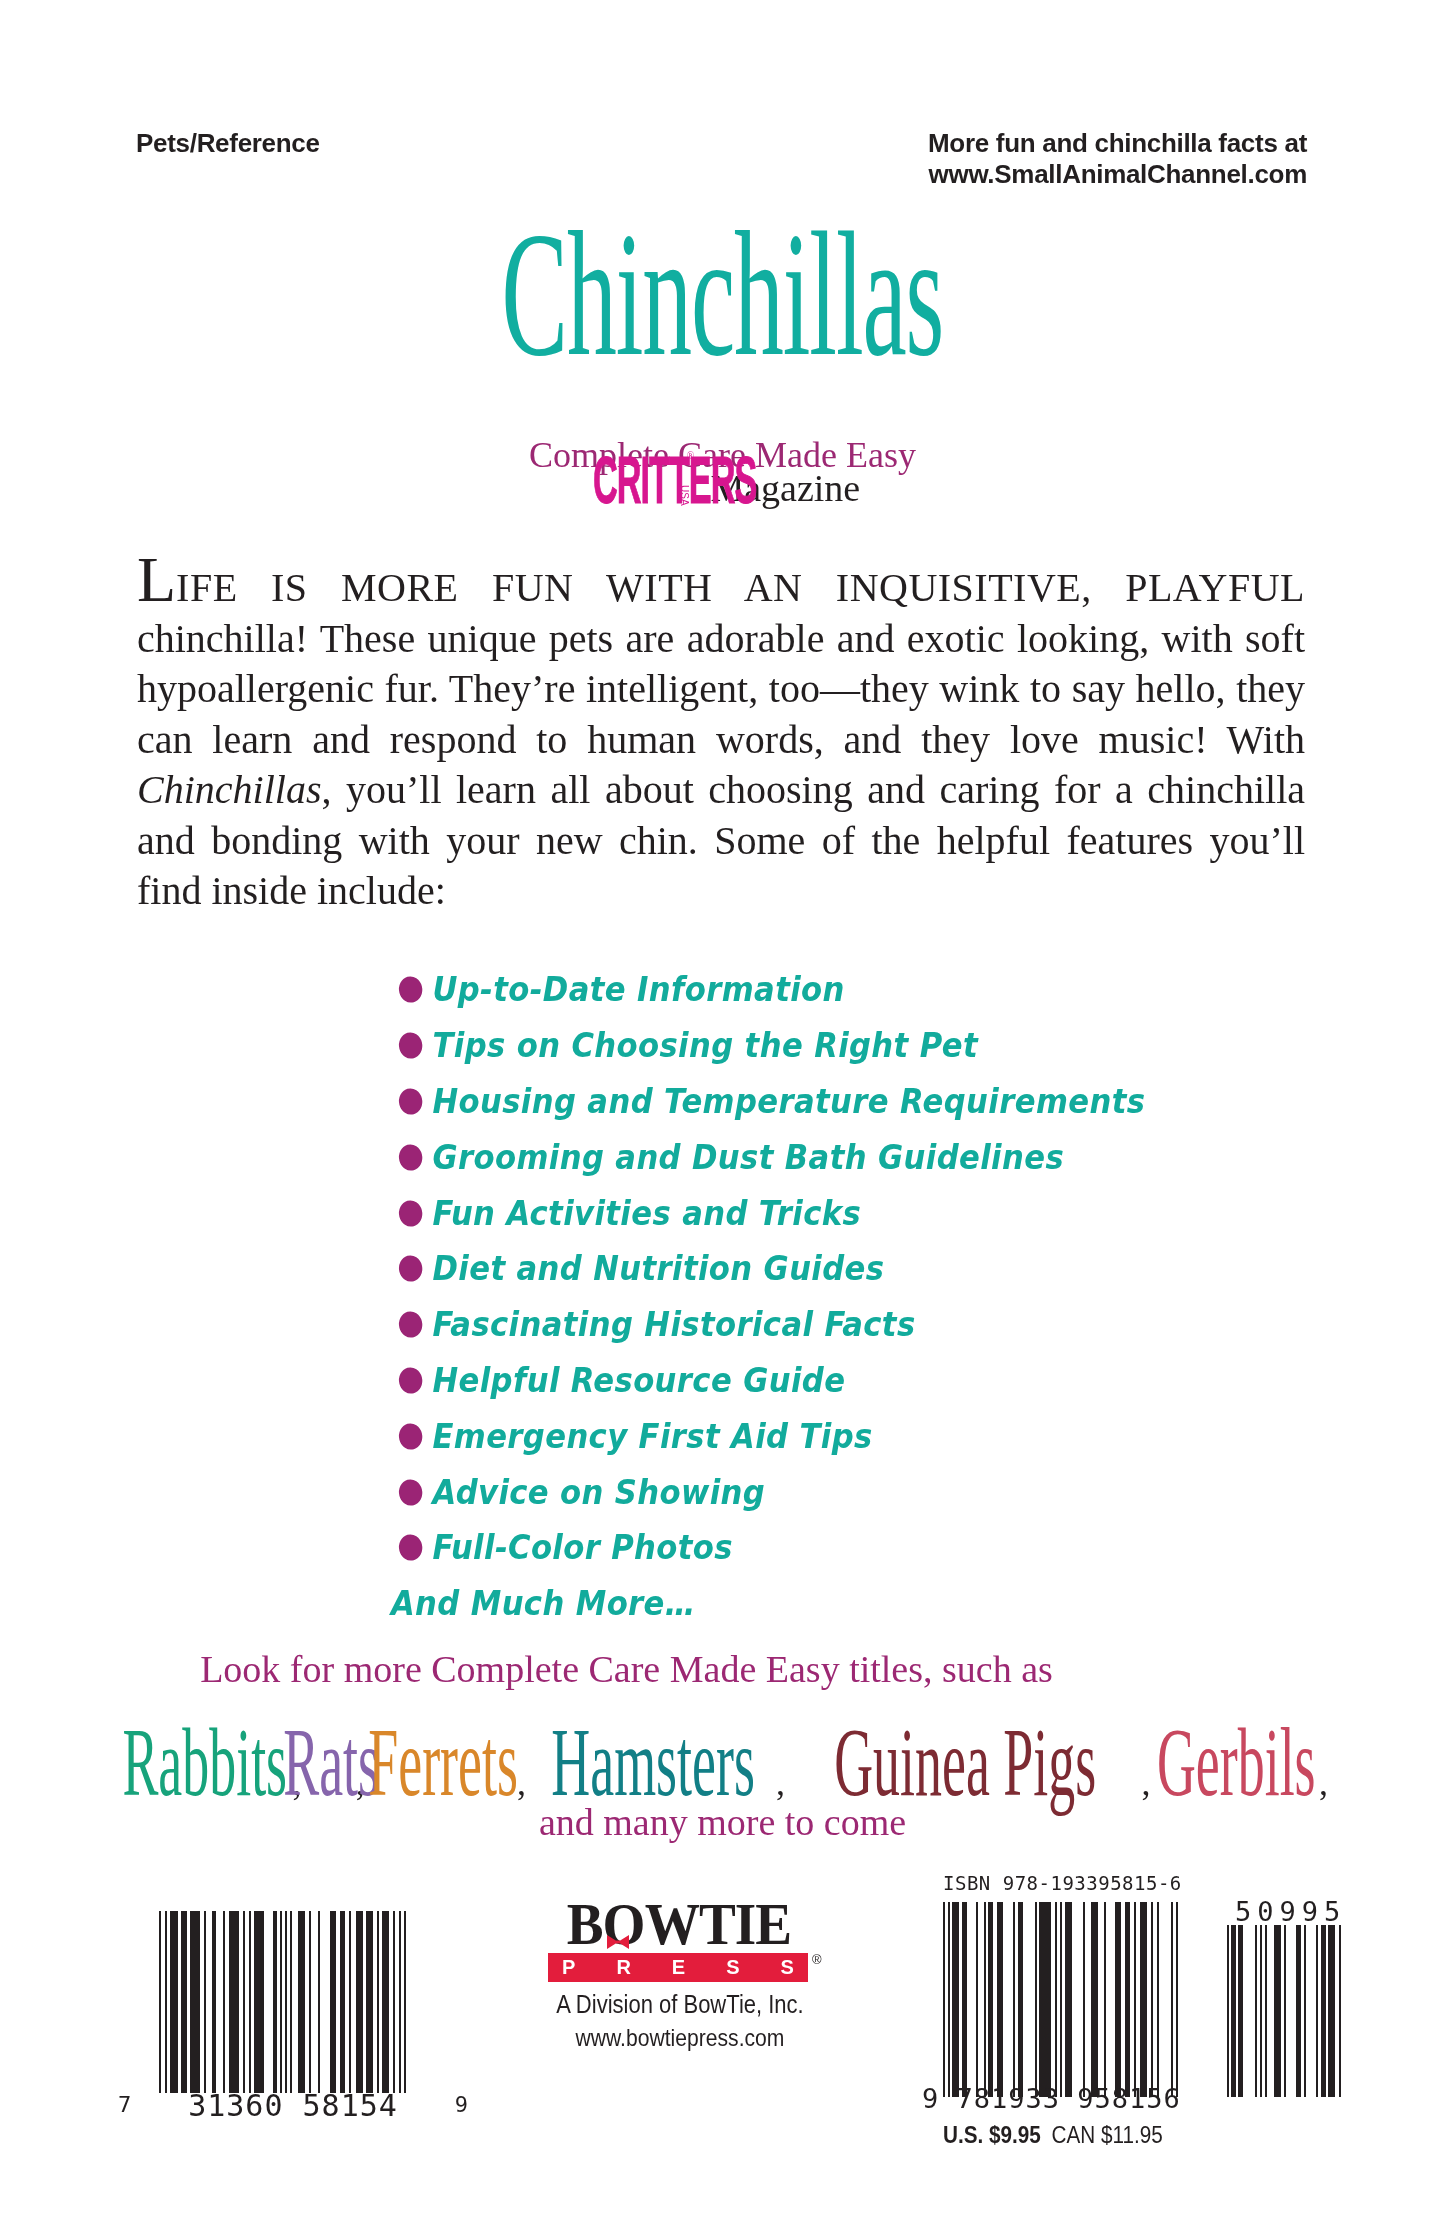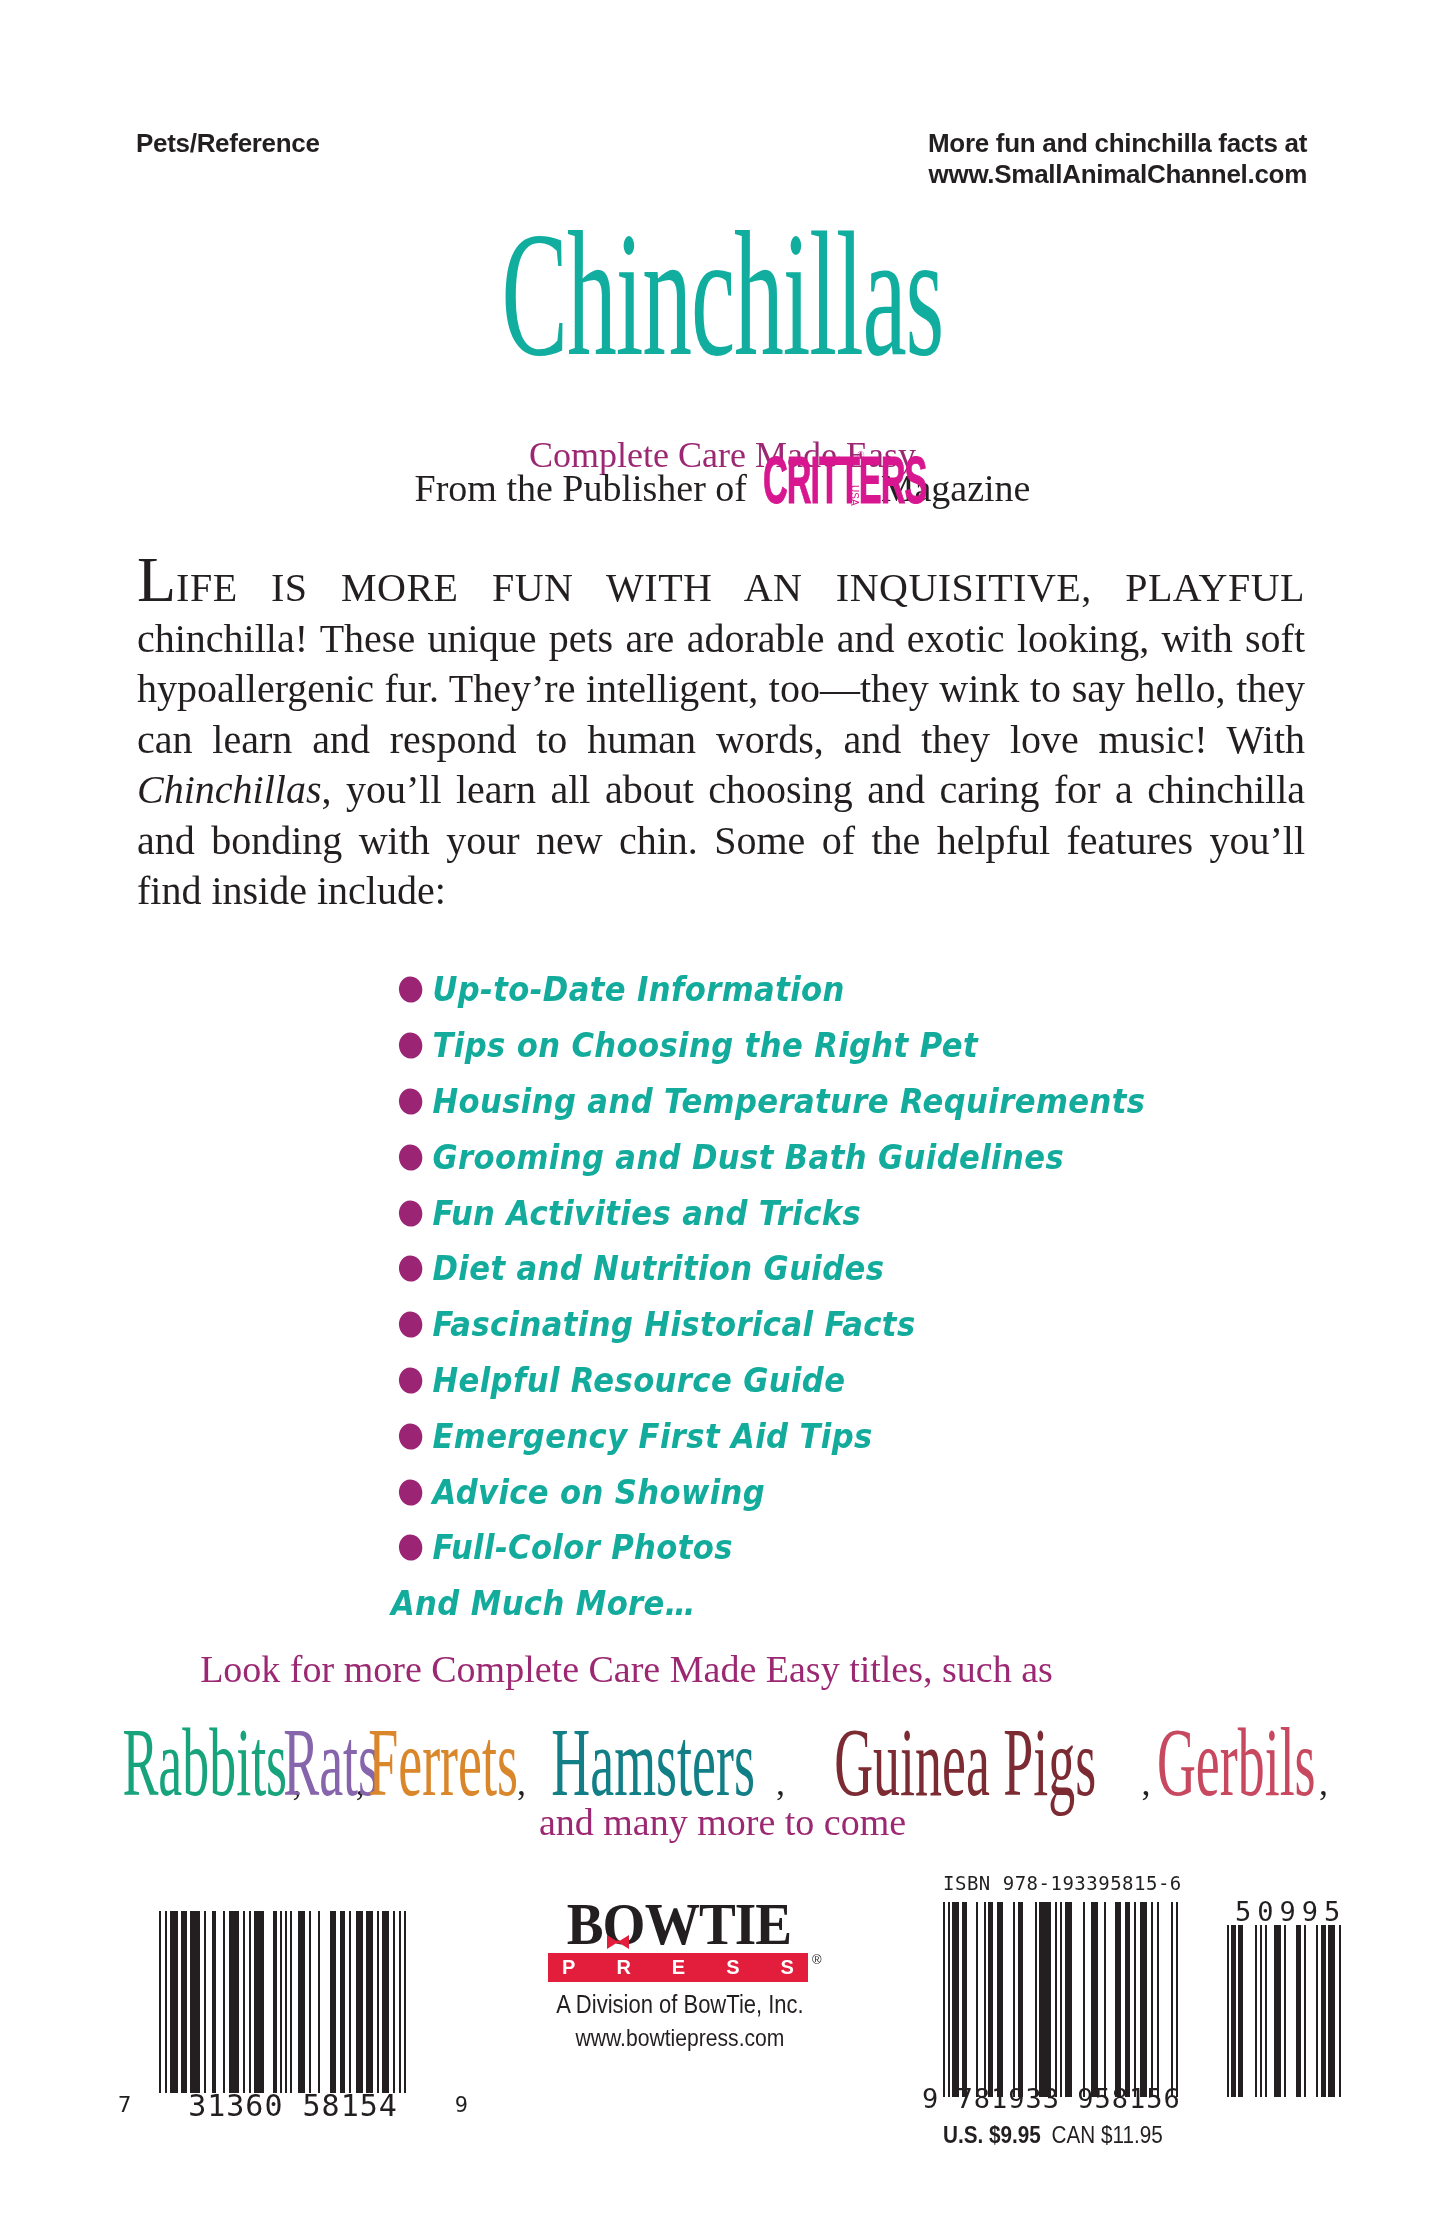--- a/index.html
+++ b/index.html
@@ -70,21 +70,20 @@
   <div>www.SmallAnimalChannel.com</div>
 </div>
 
 <div class="abs title">
   <span>Chinchillas</span>
 </div>
 
 <div class="abs subtitle">Complete Care Made Easy</div>
 
 <div class="abs publisher">
-  <span>From the Publisher of</span>
   <span class="critters">
     <span class="critters-word">CRITTERS</span>
     <span class="critters-usa">USA</span>
     <span class="critters-reg">®</span>
   </span>
   <span>Magazine</span>
 </div>
 
 <div class="abs para"><span class="dropcap">L</span><span class="smallcaps">IFE IS MORE FUN WITH AN INQUISITIVE, PLAYFUL</span><span> chinchilla! These unique pets are adorable and exotic looking, with soft hypoallergenic fur. They’re intelligent, too—they wink to say hello, they can learn and respond to human words, and they love music! With </span><i>Chinchillas</i><span>, you’ll learn all about choosing and caring for a chinchilla and bonding with your new chin. Some of the helpful features you’ll find inside include:</span></div>
 

